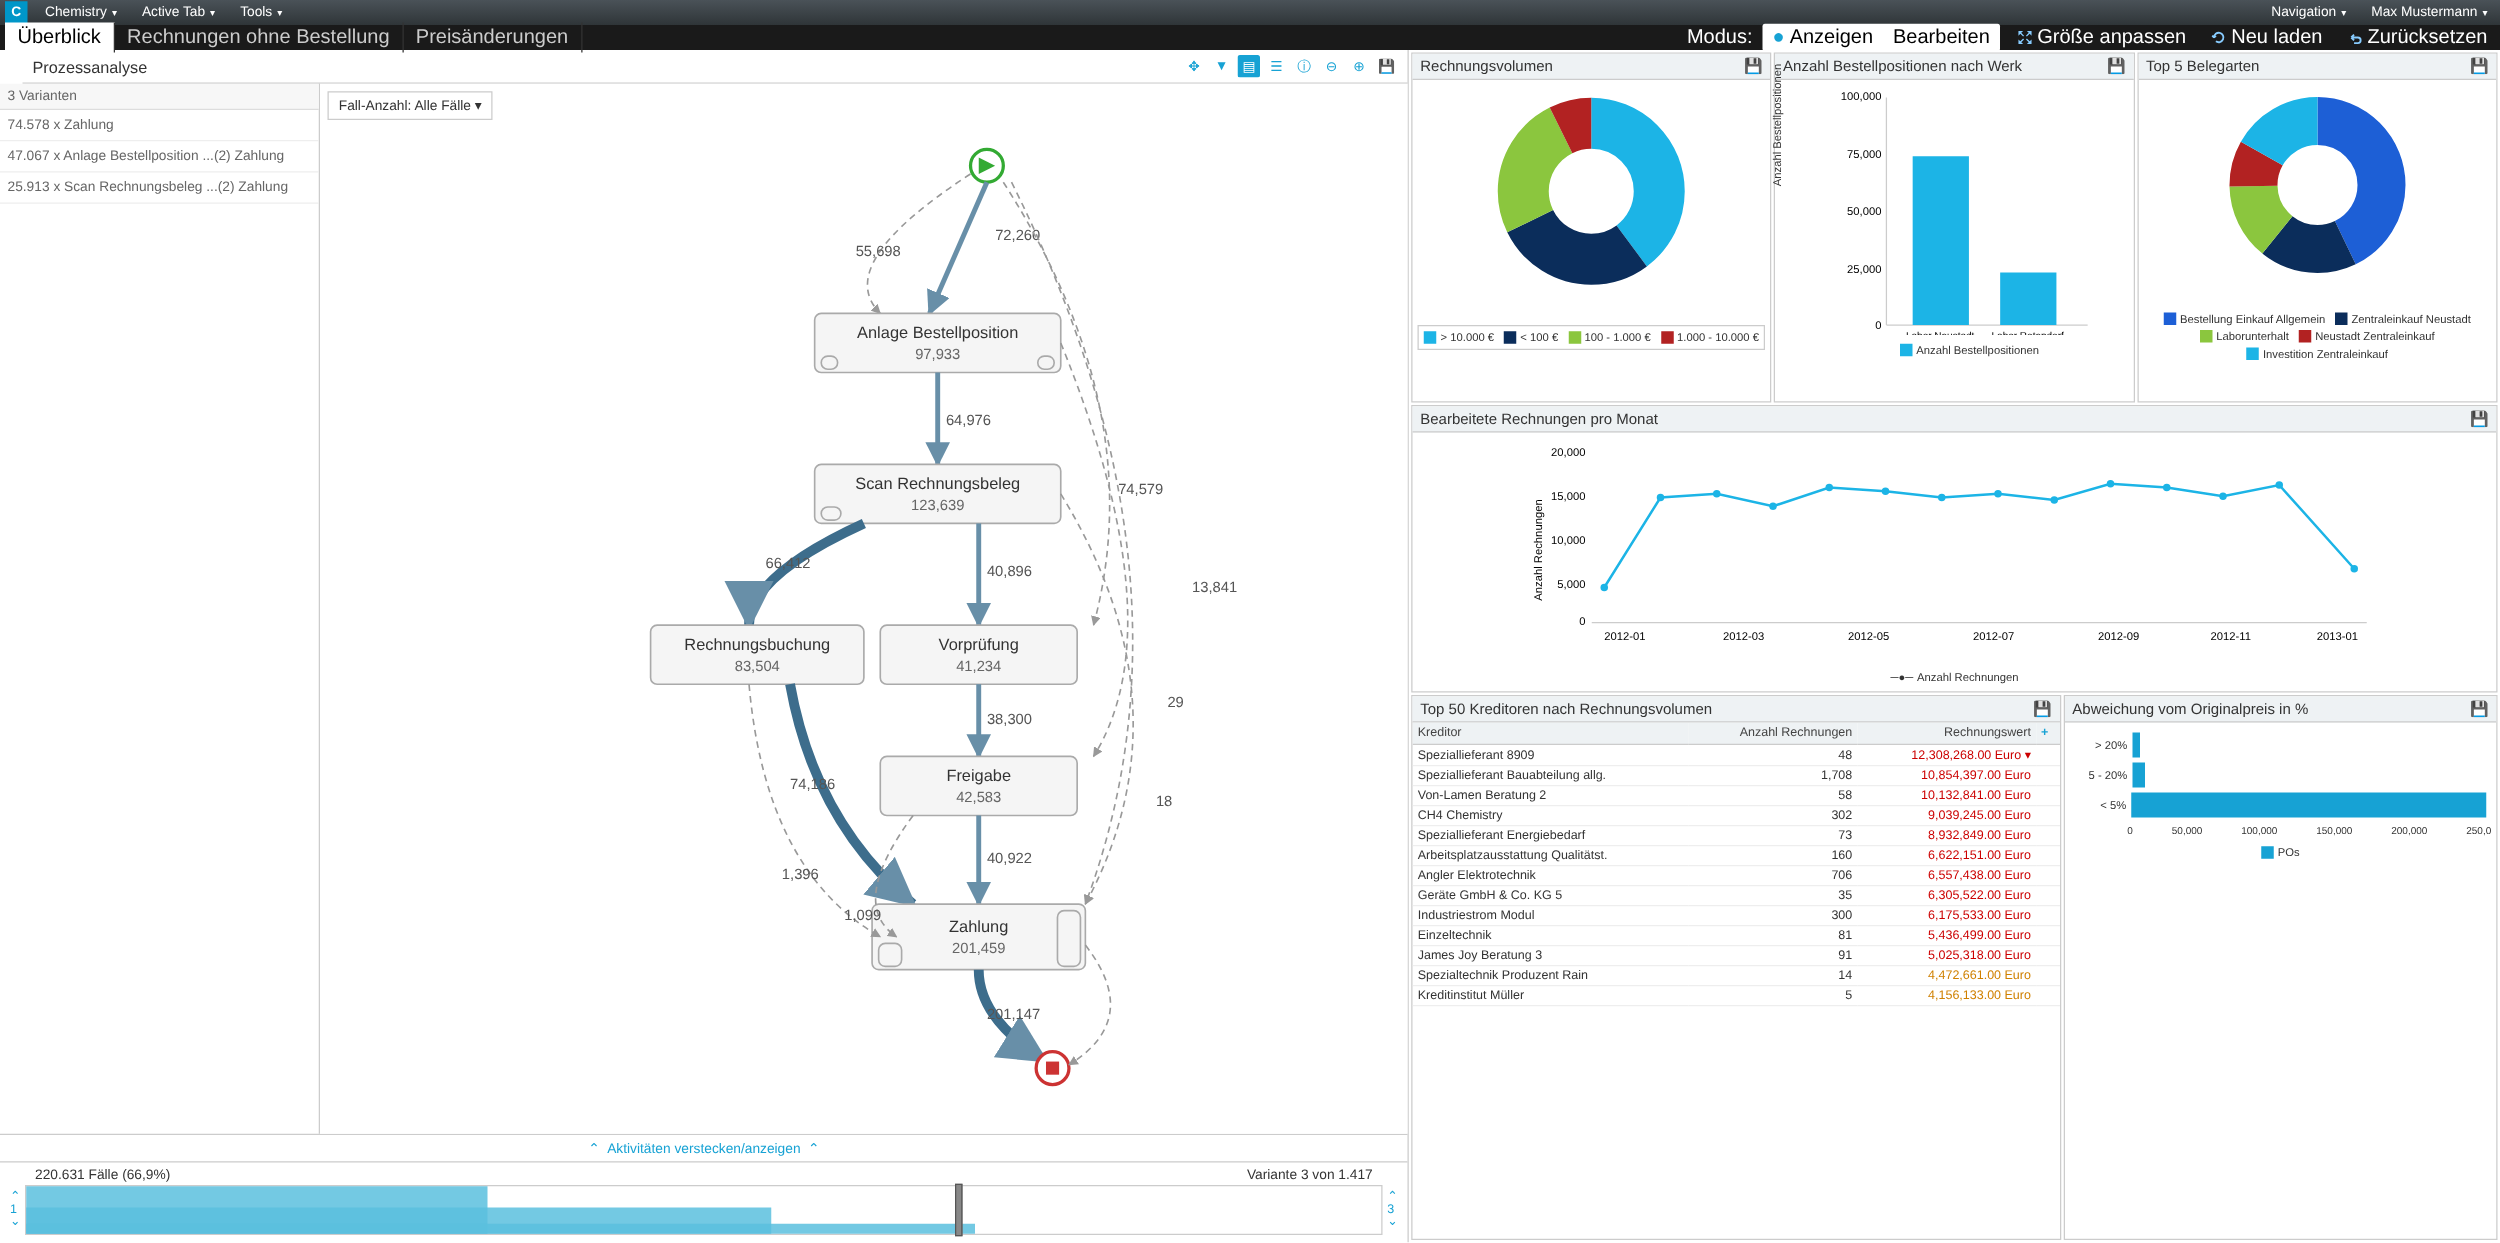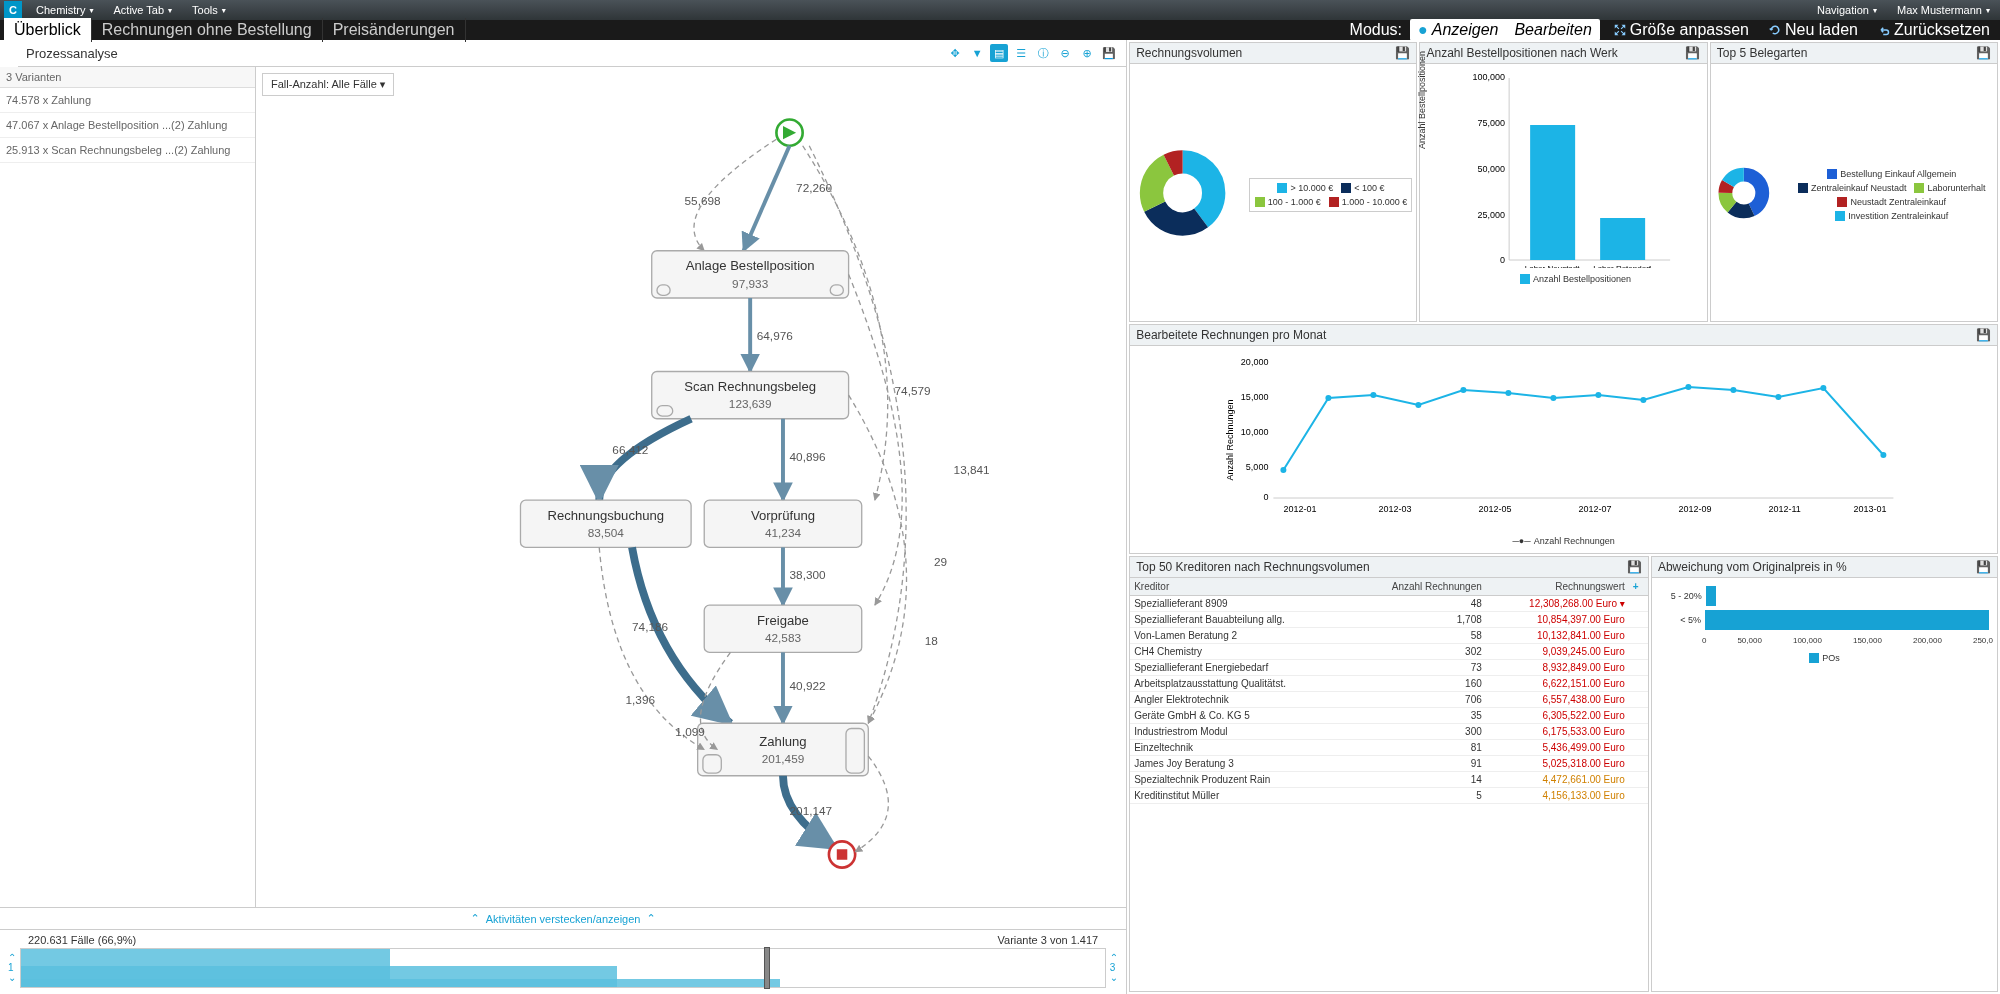--- a/index.html
+++ b/index.html
@@ -13,21 +13,21 @@
 .topbar .right { margin-left: auto; display: flex; }
 
 
 .tabbar { background: #1a1a1a; height: 20px; display: flex; align-items: center; padding: 0 4px; color: #ccc; font-size: 16px; }
 .tab { padding: 3px 10px; cursor: pointer; border-right: 1px solid #333; }
 .tab.active { background: #fff; color: #000; }
 .tabbar .toolbar { margin-left: auto; display: flex; align-items: center; gap: 8px; }
 .tabbar .tlabel { color: #fff; }
 .tabbar .tbtn { display: flex; align-items: center; gap: 4px; padding: 0 6px; cursor: pointer; color: #fff; }
 .mode-toggle { display: flex; background: #fff; border-radius: 2px; }
-.mode-toggle span { padding: 2px 8px; cursor: pointer; color: #000; font-style: italic; }
+.mode-toggle span { padding: 2px 8px; cursor: pointer; color: #000; }
 .mode-toggle span.on::before { content: '●'; color: #17a2d4; margin-right: 4px; }
 .tbtn svg { width: 12px; height: 12px; }
 
 
 .main { display: flex; height: calc(100vh - 40px); }
 .left { flex: 1.05; display: flex; flex-direction: column; border-right: 1px solid #ccc; min-width: 0; }
 .right-col { flex: 0.81; display: flex; flex-direction: column; gap: 2px; padding: 2px; overflow: hidden; }
 
 
 .panel { border: 1px solid #ccc; background: #fff; display: flex; flex-direction: column; }
@@ -70,21 +70,21 @@
 .slider-arrows { display: flex; flex-direction: column; cursor: pointer; color: #17a2d4; font-size: 10px; line-height: 10px; }
 .slider-bars { flex: 1; position: relative; height: 40px; border: 1px solid #ccc; }
 .slider-bars .bar { position: absolute; bottom: 0; background: #5bc0de; opacity: 0.85; }
 .slider-handle { position: absolute; top: -2px; bottom: -2px; width: 6px; background: #888; border: 1px solid #555; cursor: ew-resize; }
 
 
 .row3 { display: flex; gap: 2px; }
 .row3 > .panel { flex: 1; }
 
 
-.donut-wrap { display: flex; align-items: center; padding: 4px; flex: 1; gap: 18px; }
+.donut-wrap { display: flex; flex-direction: column; align-items: center; padding: 4px; flex: 1; gap: 18px; }
 .legend { font-size: 9px; display: flex; flex-wrap: wrap; gap: 4px 8px; justify-content: center; margin-top: 4px; }
 .legend .li { display: flex; align-items: center; gap: 3px; }
 .legend .sw { width: 10px; height: 10px; }
 
 
 .barchart { position: relative; padding: 4px 4px 4px 28px; flex: 1; }
 .barchart .ylabel { position: absolute; left: 2px; top: 50%; transform: rotate(-90deg) translateX(50%); transform-origin: left; font-size: 9px; white-space: nowrap; }
 
 
 .linechart { padding: 4px; }
@@ -545,20 +545,24 @@
           </table>
         </div>
       </div>
       <div class="panel" style="flex:1">
         <div class="panel-hdr">
             <span>Abweichung vom Originalpreis in %</span>
             <span class="tool">💾</span>
           </div>
         <div style="flex:1;padding:6px 4px">
           <div class="hbar-row">
+              <span class="lbl">&gt; 20%</span>
+              <div class="bar" style="width:2%"></div>
+            </div>
+          <div class="hbar-row">
               <span class="lbl">5 - 20%</span>
               <div class="bar" style="width:3%"></div>
             </div>
           <div class="hbar-row">
               <span class="lbl">&lt; 5%</span>
               <div class="bar" style="width:88%"></div>
             </div>
           <div style="display:flex;padding-left:46px;font-size:8px;justify-content:space-between;margin-top:4px">
             <span>0</span>
               <span>50,000</span>

